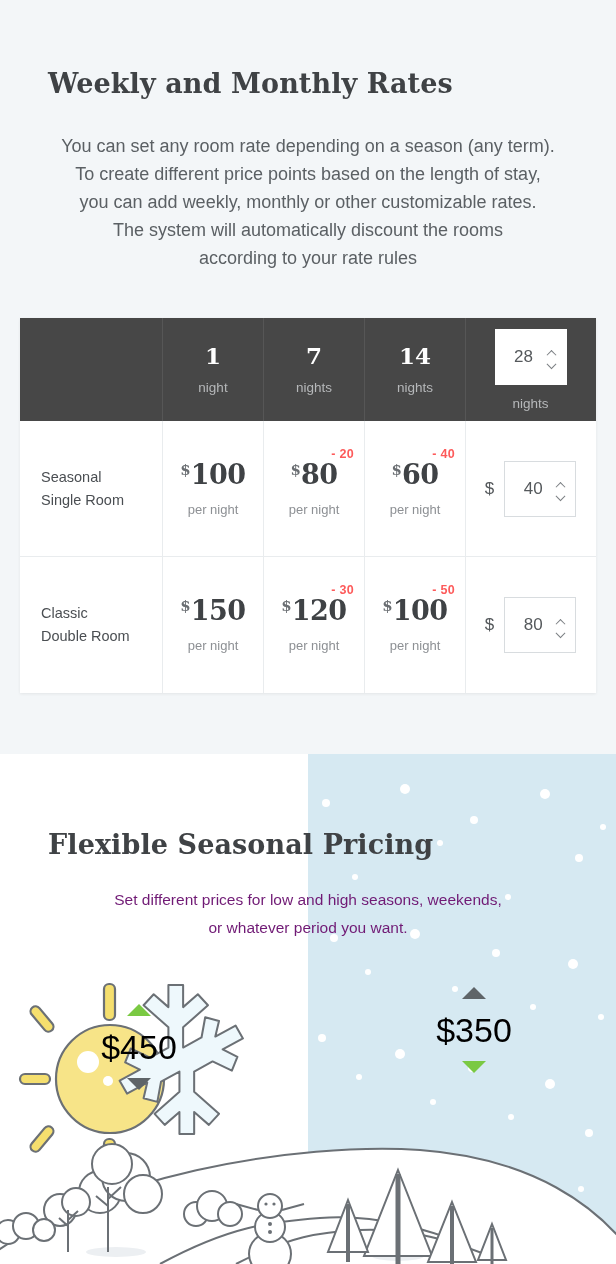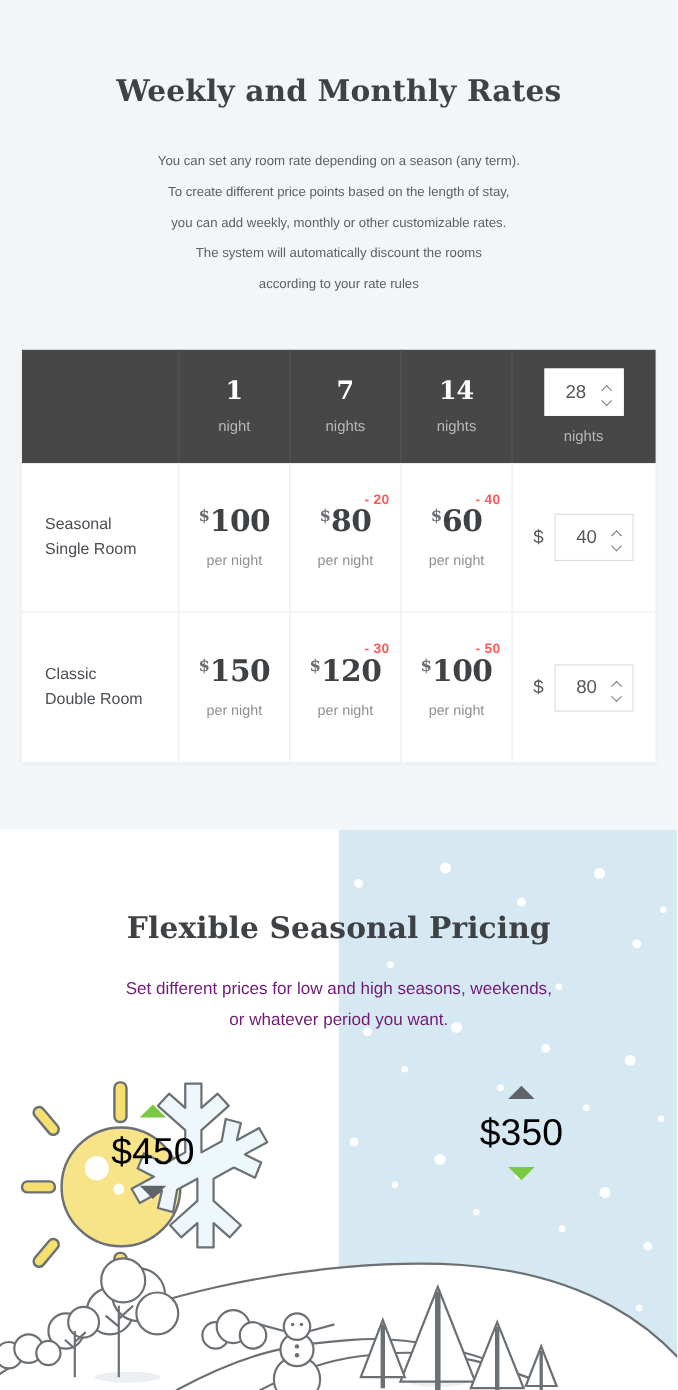--- a/index.html
+++ b/index.html
@@ -17,27 +17,27 @@
     width: 616px;
     height: 754px;
     background: #f3f6f8;
     padding-top: 68px;
   }
   .section-title {
     font-family: "DejaVu Serif", serif;
     font-weight: 700;
     font-size: 27px;
     color: #3f4245;
-    text-align: center;
     letter-spacing: .1px;
+    padding-left: 48px;
   }
   .section-sub {
     margin-top: 33px;
     text-align: center;
-    font-size: 12px;
+    font-size: 18px;
     line-height: 28px;
     color: #5b6064;
     font-weight: 400;
   }
   .section-sub div { white-space: nowrap; }
 
   
   .rates-table {
     position: absolute;
     left: 20px;
@@ -79,21 +79,21 @@
   }
   .nights-lbl.under-input { margin-top: 11px; }
 
   
   .spinner {
     display: flex;
     align-items: center;
     background: #fff;
     border: 1px solid #d8dcdf;
     width: 72px;
-    height: 43px;
+    height: 56px;
     padding: 0 6px 0 0;
     justify-content: space-between;
   }
   .spinner.on-dark { border-color: #ffffff; }
   .spin-val {
     flex: 1;
     text-align: center;
     font-size: 17px;
     color: #55595c;
     padding-left: 4px;

